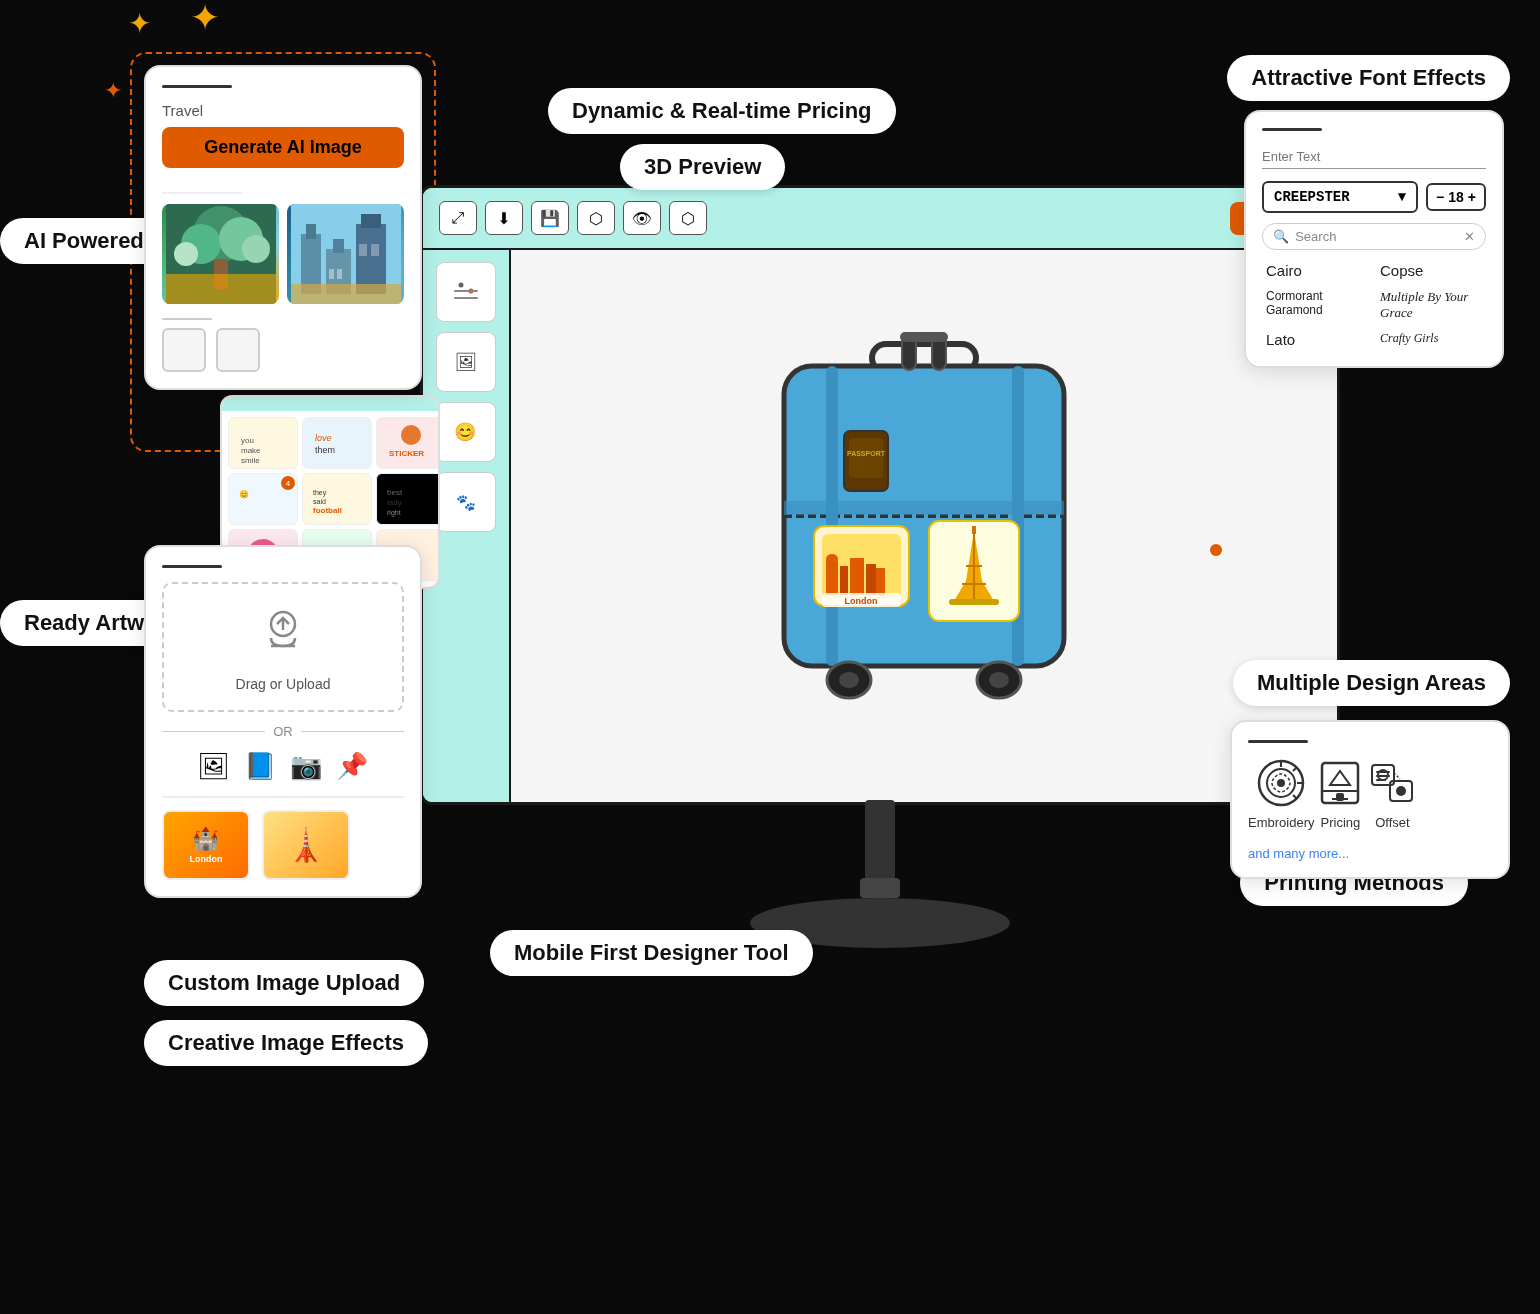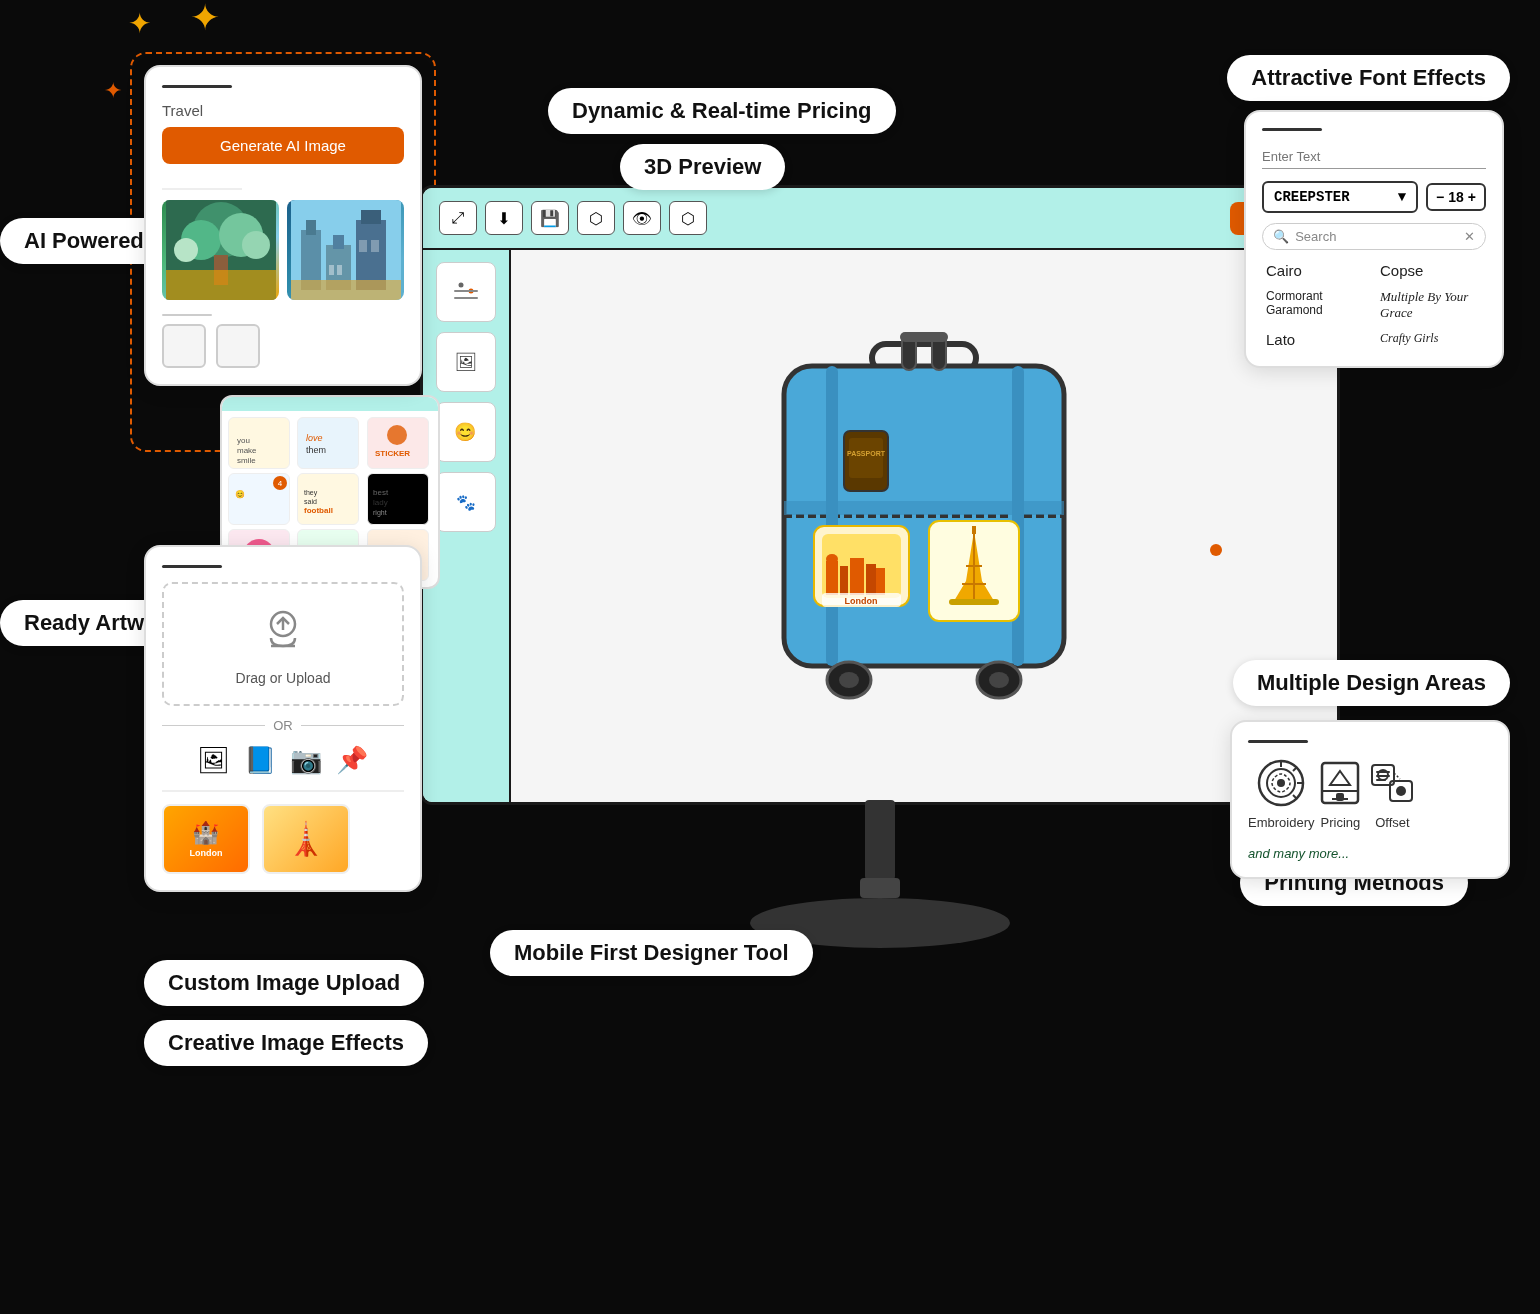--- a/index.html
+++ b/index.html
@@ -132,21 +132,21 @@
     }
 
     .artworks-grid {
       display: grid;
       grid-template-columns: 1fr 1fr 1fr;
       gap: 4px;
       padding: 6px;
     }
 
     .artwork-cell {
-      width: 62px;
+      width: 70px;
       height: 52px;
       border-radius: 6px;
       overflow: hidden;
       background: #f0f0f0;
       border: 1px solid #eee;
       display: flex;
       align-items: center;
       justify-content: center;
       font-size: 9px;
       color: #888;
@@ -176,26 +176,26 @@
 
     .ai-panel-label {
       font-size: 15px;
       color: #555;
       margin-bottom: 8px;
     }
 
     .ai-panel-generate-btn {
       width: 100%;
       background: #e05a00;
-      color: #ffffff;
+      color: #000000;
       border: none;
       border-radius: 8px;
       padding: 10px;
-      font-size: 15px;
-      font-weight: 400;
+      font-size: 18px;
+      font-weight: 700;
       cursor: pointer;
       margin-bottom: 14px;
     }
 
     .ai-panel-divider {
       height: 2px;
       background: #eee;
       margin: 10px 0;
       width: 80px;
     }
@@ -351,21 +351,21 @@
       box-shadow: 0 4px 20px rgba(0,0,0,0.12);
     }
 
     .upload-drop {
       border: 2px dashed #ccc;
       border-radius: 10px;
       padding: 24px 16px 18px;
       display: flex;
       flex-direction: column;
       align-items: center;
-      gap: 18px;
+      gap: 24px;
       font-size: 14px;
       color: #555;
       margin-bottom: 12px;
     }
 
     .upload-or {
       display: flex;
       align-items: center;
       gap: 8px;
       font-size: 13px;
@@ -449,22 +449,21 @@
       color: #333;
     }
 
     .print-method svg {
       width: 52px;
       height: 52px;
     }
 
     .print-more {
       font-size: 13px;
-      color: #14532d;
-      font-style: italic;
+      color: #3b82f6;
       padding-top: 4px;
     }
 
     
     .suitcase-container {
       position: relative;
       width: 340px;
       height: 400px;
     }
 

